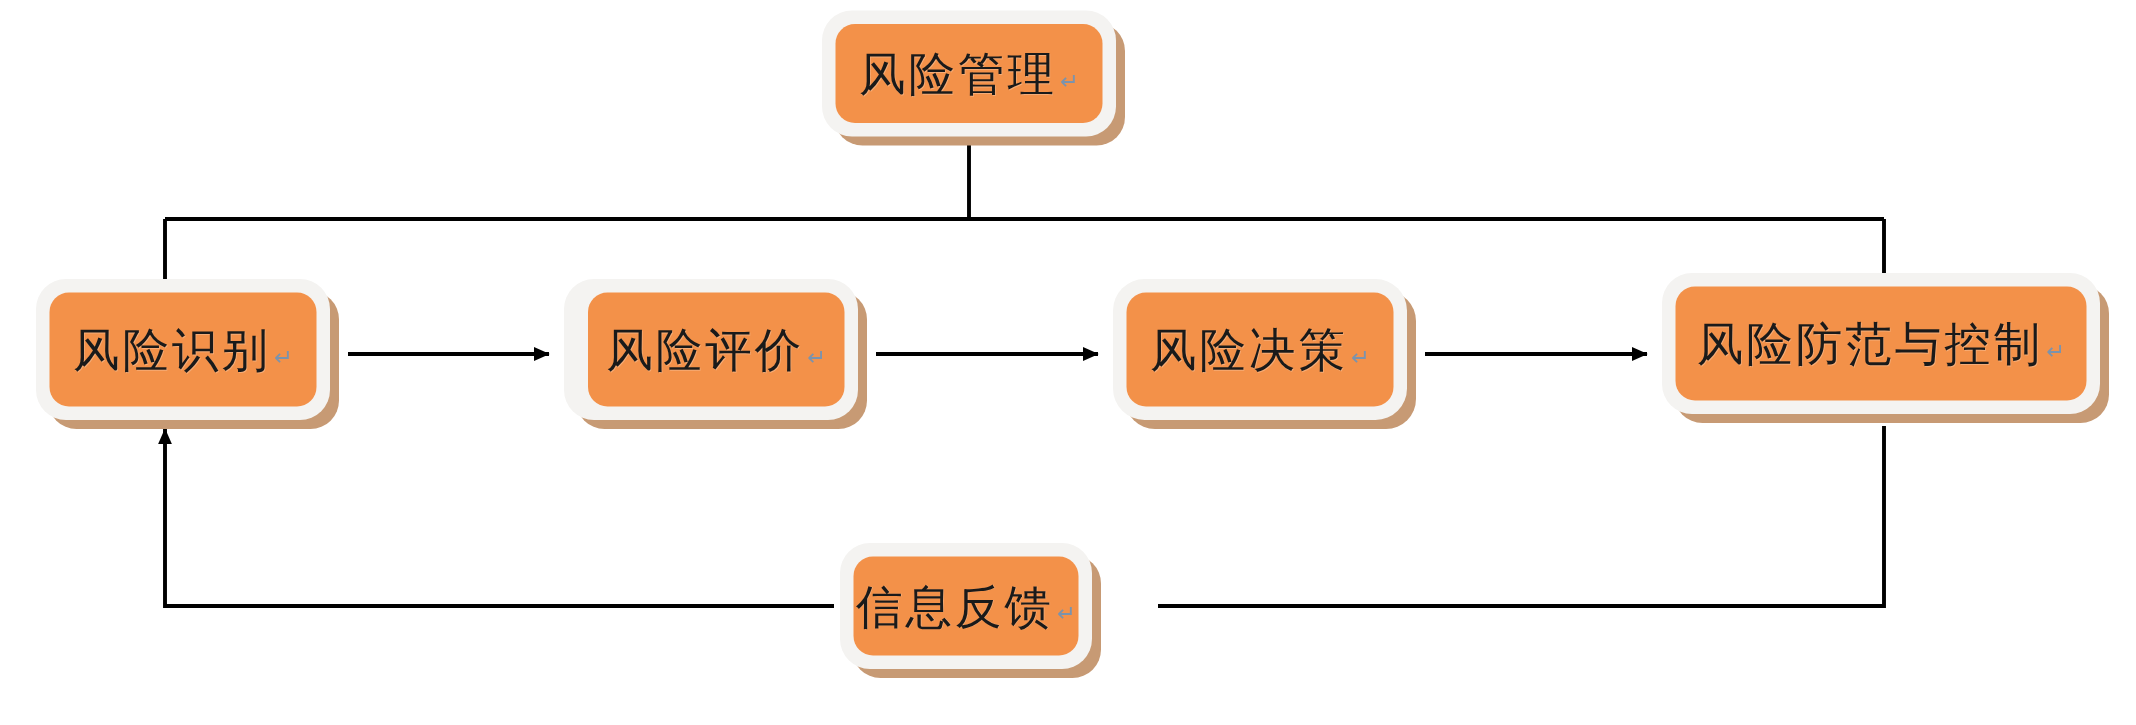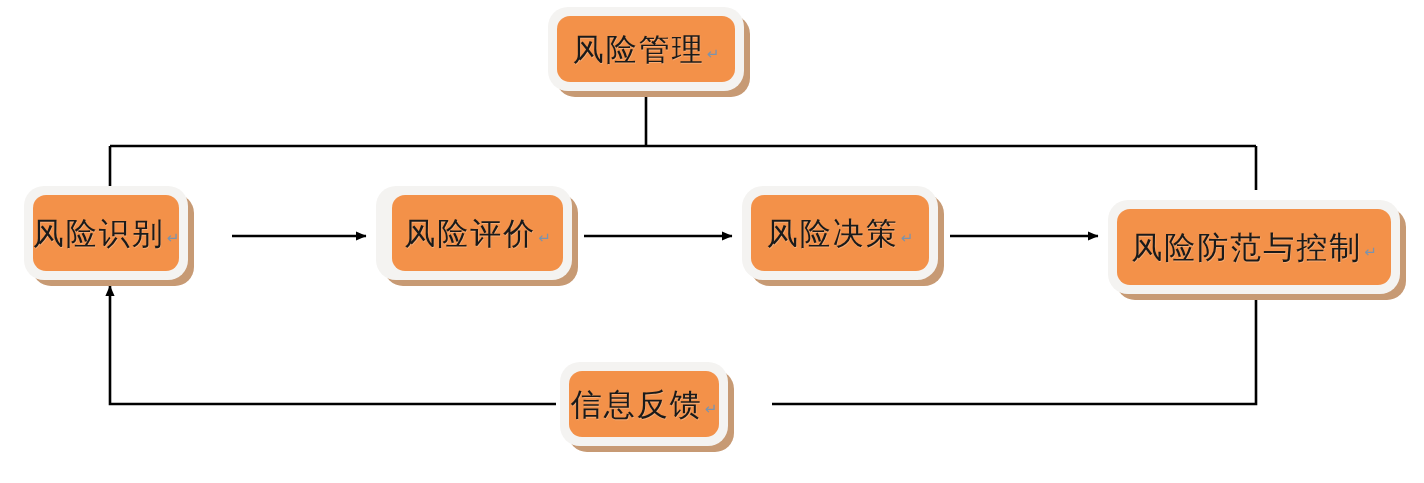--- a/index.html
+++ b/index.html
@@ -63,24 +63,24 @@
     position: relative;
     top: 5px;
   }
   .row-label {
     display: flex;
     align-items: baseline;
   }
 
   
   #node-risk-management { left: 548px; top: 7px;  width: 196px; height: 84px; }
-  #node-risk-identify   { left: 24px;  top: 186px; width: 164px; height: 94px; }
+  #node-risk-identify   { left: 24px;  top: 186px; width: 196px; height: 94px; }
   #node-risk-evaluate   { left: 376px; top: 186px; width: 196px; height: 94px; padding-left: 16px; }
   #node-risk-decision   { left: 742px; top: 186px; width: 196px; height: 94px; border-radius: 21px; }
-  #node-risk-control    { left: 1108px; top: 200px; width: 292px; height: 94px; }
+  #node-risk-control    { left: 1108px; top: 182px; width: 292px; height: 94px; }
   #node-feedback        { left: 560px; top: 362px; width: 168px; height: 84px; }
 </style>
 </head>
 <body>
 
 <div id="stage">
 
   <svg class="wires" viewBox="0 0 1424 483" width="1424" height="483" xmlns="http://www.w3.org/2000/svg">
     <defs>
       <marker id="arrow-right" markerWidth="11" markerHeight="11" refX="10" refY="5" orient="auto" markerUnits="userSpaceOnUse">

